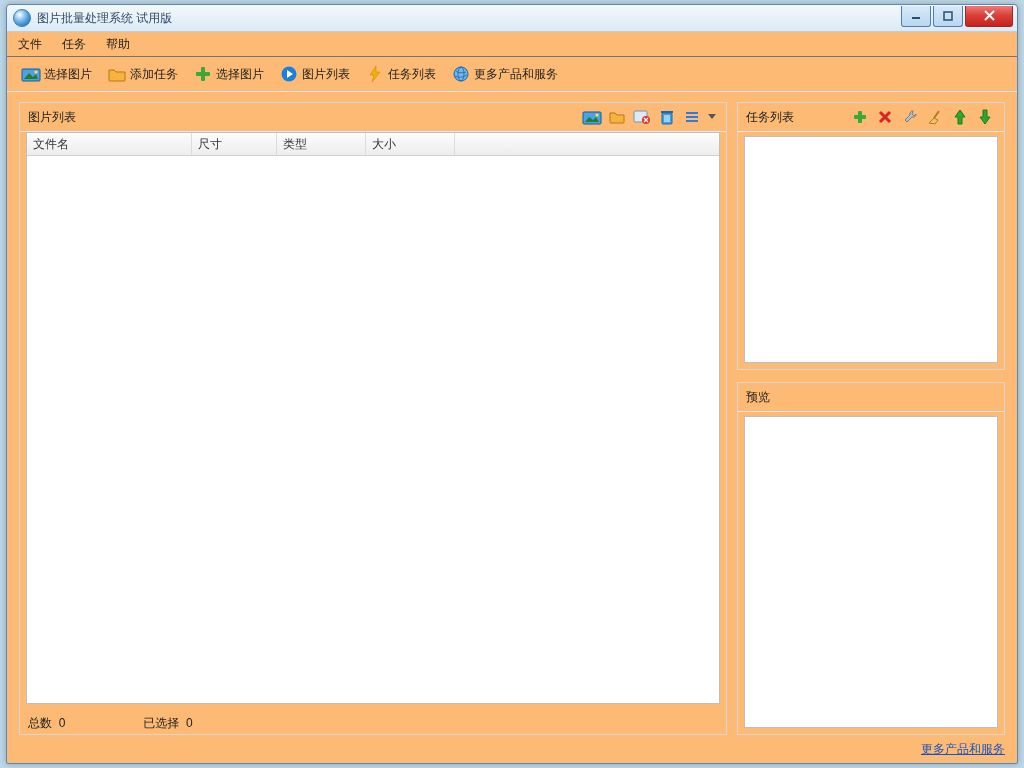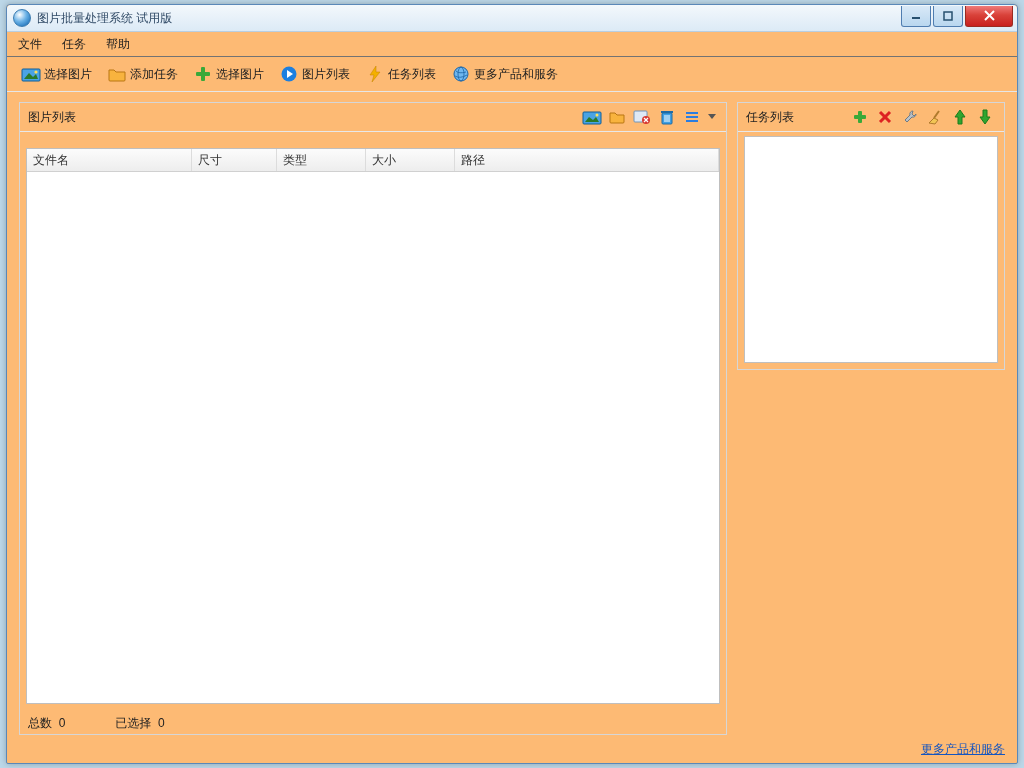--- a/index.html
+++ b/index.html
@@ -39,28 +39,28 @@
   .leftcol{flex:1;display:flex;flex-direction:column;min-width:0;}
   .rightcol{width:268px;display:flex;flex-direction:column;gap:12px;}
   .panel{border:1px solid #d6d6d6;display:flex;flex-direction:column;min-height:0;}
   .panel-head{height:28px;display:flex;align-items:center;justify-content:space-between;
     padding:0 8px;border-bottom:1px solid #e8e8e8;}
   .panel-title{color:#222;}
   .panel-tools{display:flex;align-items:center;gap:3px;}
   .ptool{width:20px;height:20px;display:flex;align-items:center;justify-content:center;
     border:1px solid transparent;border-radius:2px;}
   
-  .tablewrap{flex:1;border:1px solid #bfbfbf;margin:16px 6px 6px 6px;overflow:auto;background:#fff;}
+  .tablewrap{flex:1;border:1px solid #bfbfbf;margin:0 6px 6px 6px;overflow:auto;background:#fff;}
   .thead{display:flex;height:22px;background:linear-gradient(#fcfcfc,#ededed);
     border-bottom:1px solid #d0d0d0;}
   .th{border-right:1px solid #dcdcdc;padding:3px 6px;color:#333;overflow:hidden;white-space:nowrap;}
   .th.c1{width:152px;} .th.c2{width:72px;} .th.c3{width:76px;}
   .th.c4{width:76px;} .th.c5{flex:1;}
   .leftpanel{flex:1;}
-  .statusrow{height:22px;display:flex;align-items:center;gap:50px;padding:2px 8px 0 8px;color:#222;}
+  .statusrow{height:22px;display:flex;align-items:center;gap:78px;padding:2px 8px 0 8px;color:#222;}
   
   .taskpanel{height:266px;}
   .taskbody{flex:1;border:1px solid #bfbfbf;margin:4px 6px 6px 6px;background:#fff;}
   
   .previewpanel{flex:1;}
   .previewbody{flex:1;border:1px solid #bfbfbf;margin:4px 6px 6px 6px;background:#fff;}
   
   .footer{height:20px;display:flex;justify-content:flex-end;align-items:center;
     padding:0 12px 4px 0;}
   .footer a{color:#1455c0;text-decoration:underline;cursor:pointer;font-size:12px;}
@@ -208,21 +208,20 @@
                 </svg>
             </div>
           </div>
         </div>
         <div class="tablewrap">
           <div class="thead">
             <div class="th c1">文件名</div>
             <div class="th c2">尺寸</div>
             <div class="th c3">类型</div>
             <div class="th c4">大小</div>
-            <div class="th c5">路径</div>
           </div>
 
         </div>
         <div class="statusrow">
           <span>
             <span>总数</span>&nbsp;&nbsp;<span>0</span>
           </span>
           <span>
             <span>已选择</span>&nbsp;&nbsp;<span>0</span>
           </span>
@@ -267,20 +266,27 @@
             <div class="ptool">
               <svg width="12" height="16">
                   <polygon points="6,15 11,8 8,8 8,1 4,1 4,8 1,8" fill="#2fa52f" stroke="#1d7a1d"></polygon>
                 </svg>
             </div>
           </div>
         </div>
         <div class="taskbody"></div>
       </div>
 
+      <div class="panel previewpanel">
+        <div class="panel-head">
+          <span class="panel-title">预览</span>
+          <span></span>
+        </div>
+        <div class="previewbody"></div>
+      </div>
 
     </div>
   </div>
 
   <div class="footer">
     <a>更多产品和服务</a>
   </div>
 
 </div>
 

